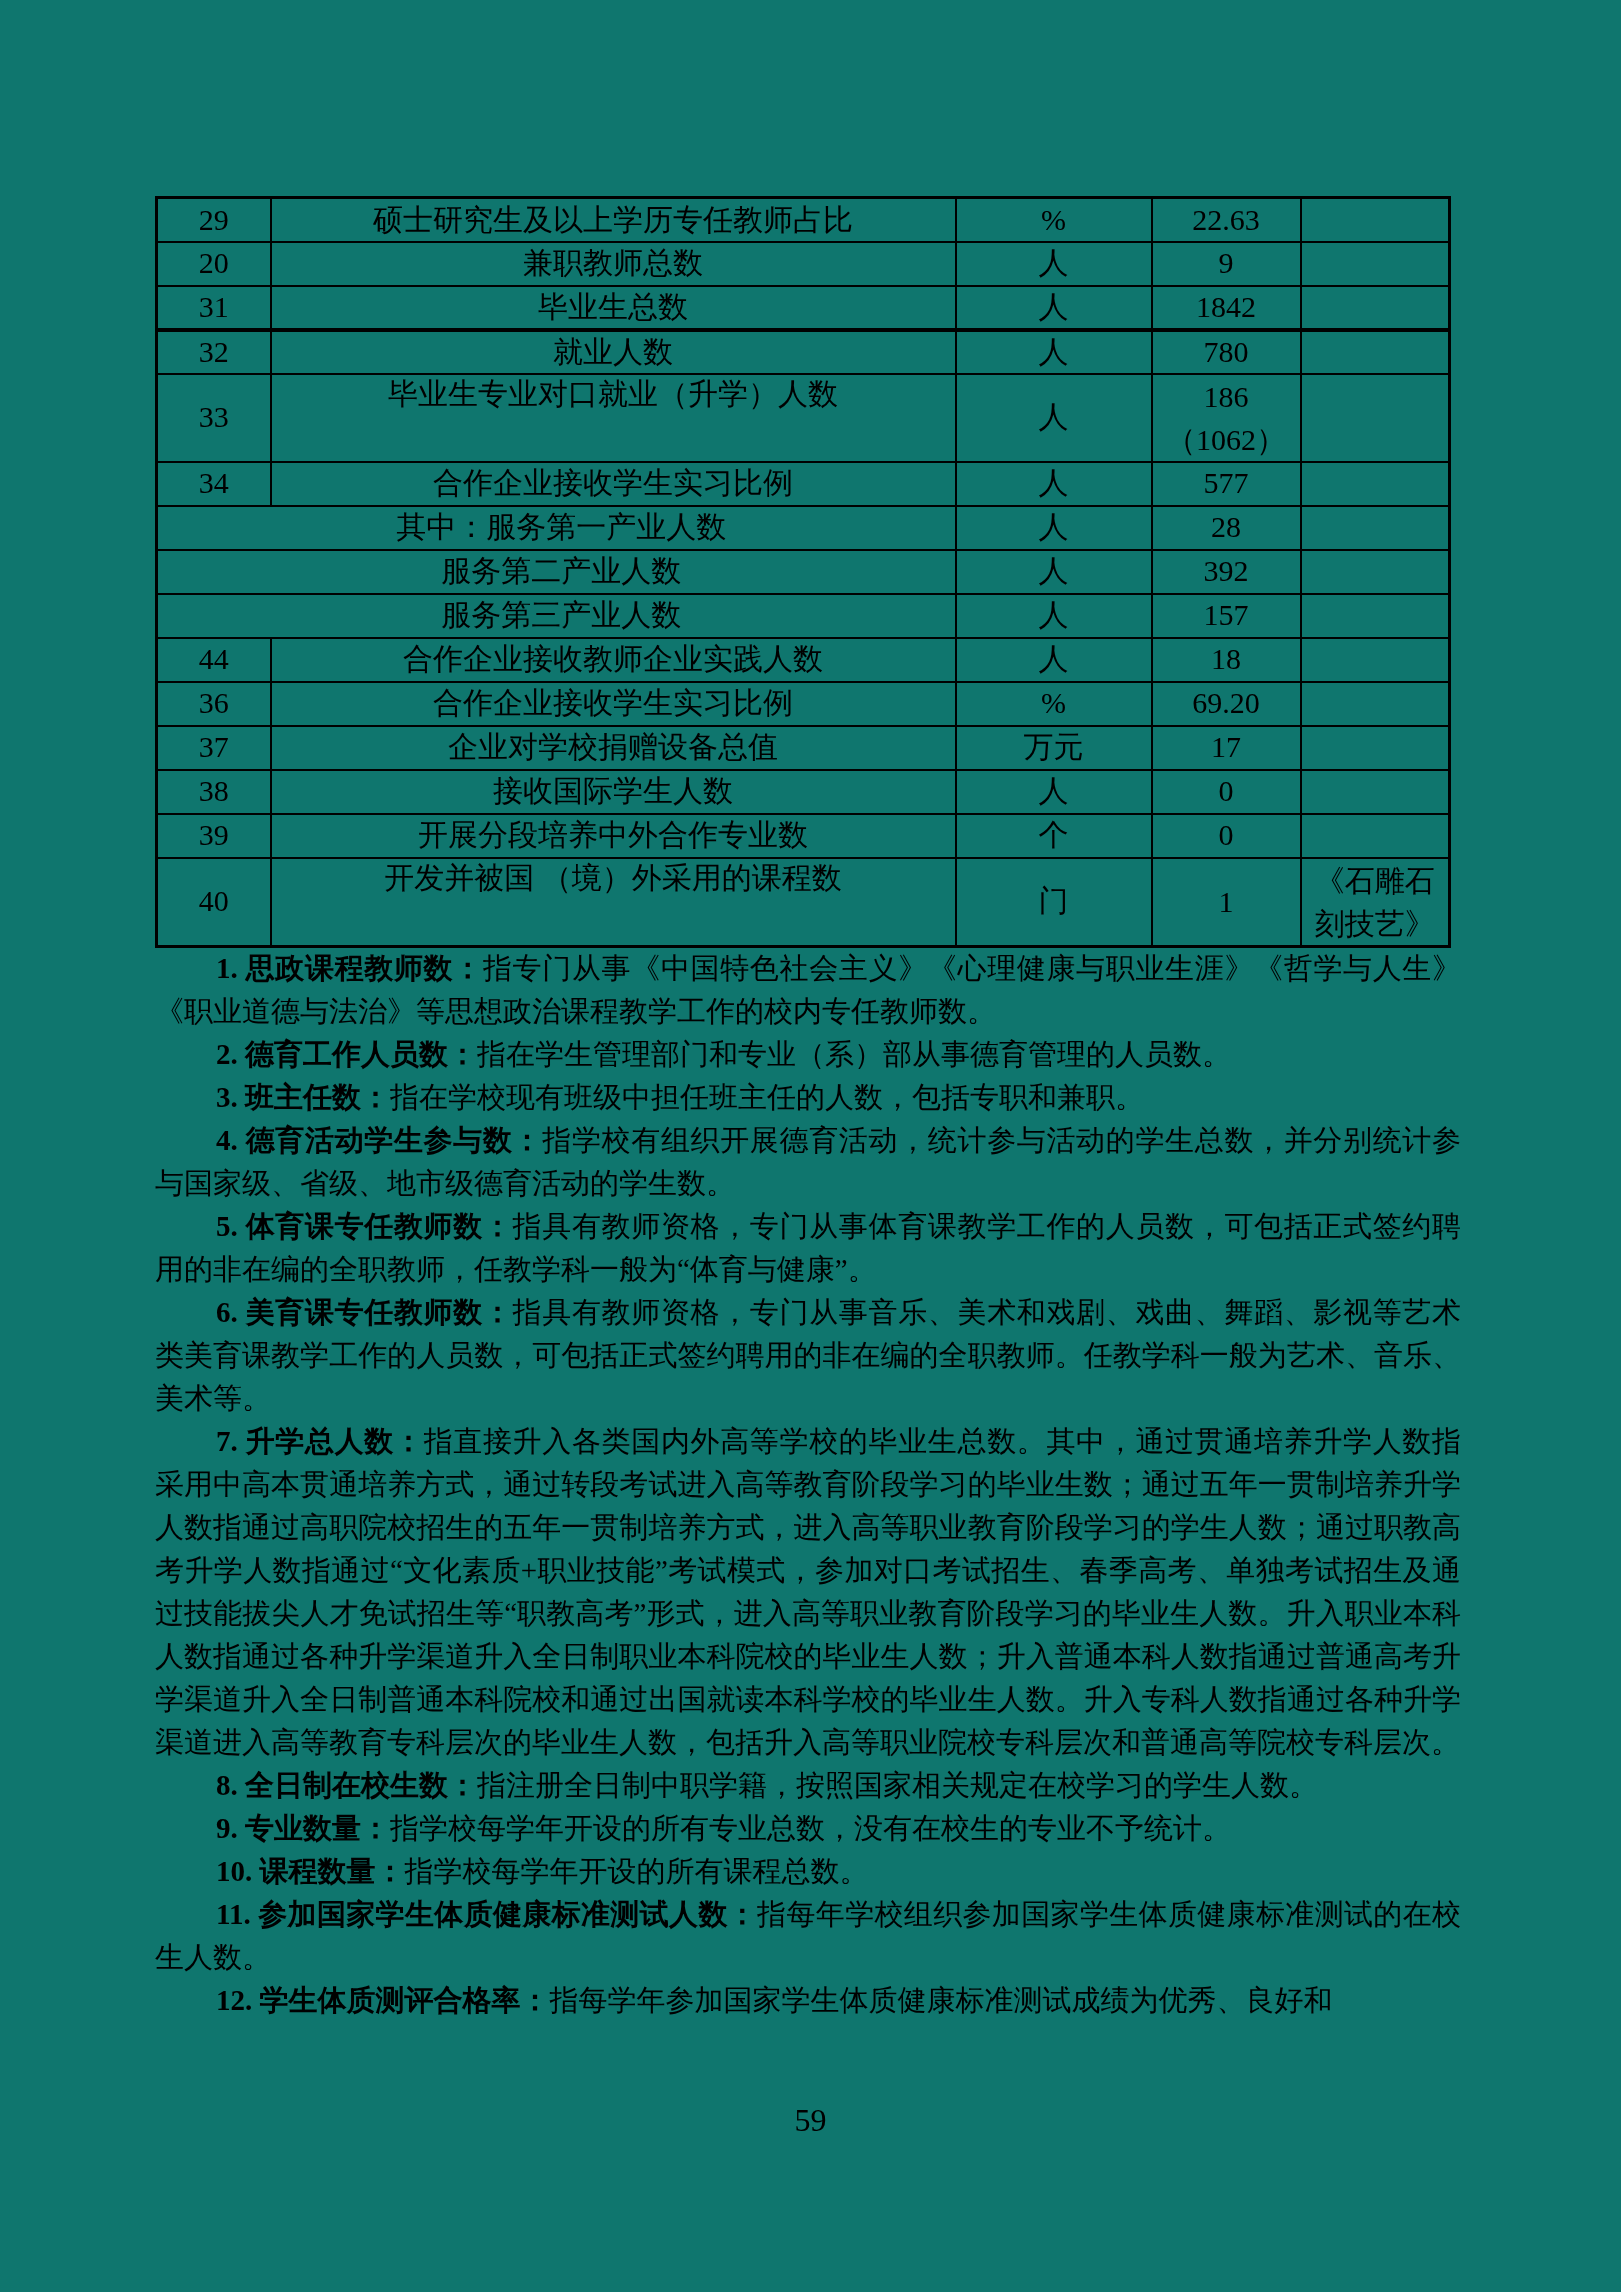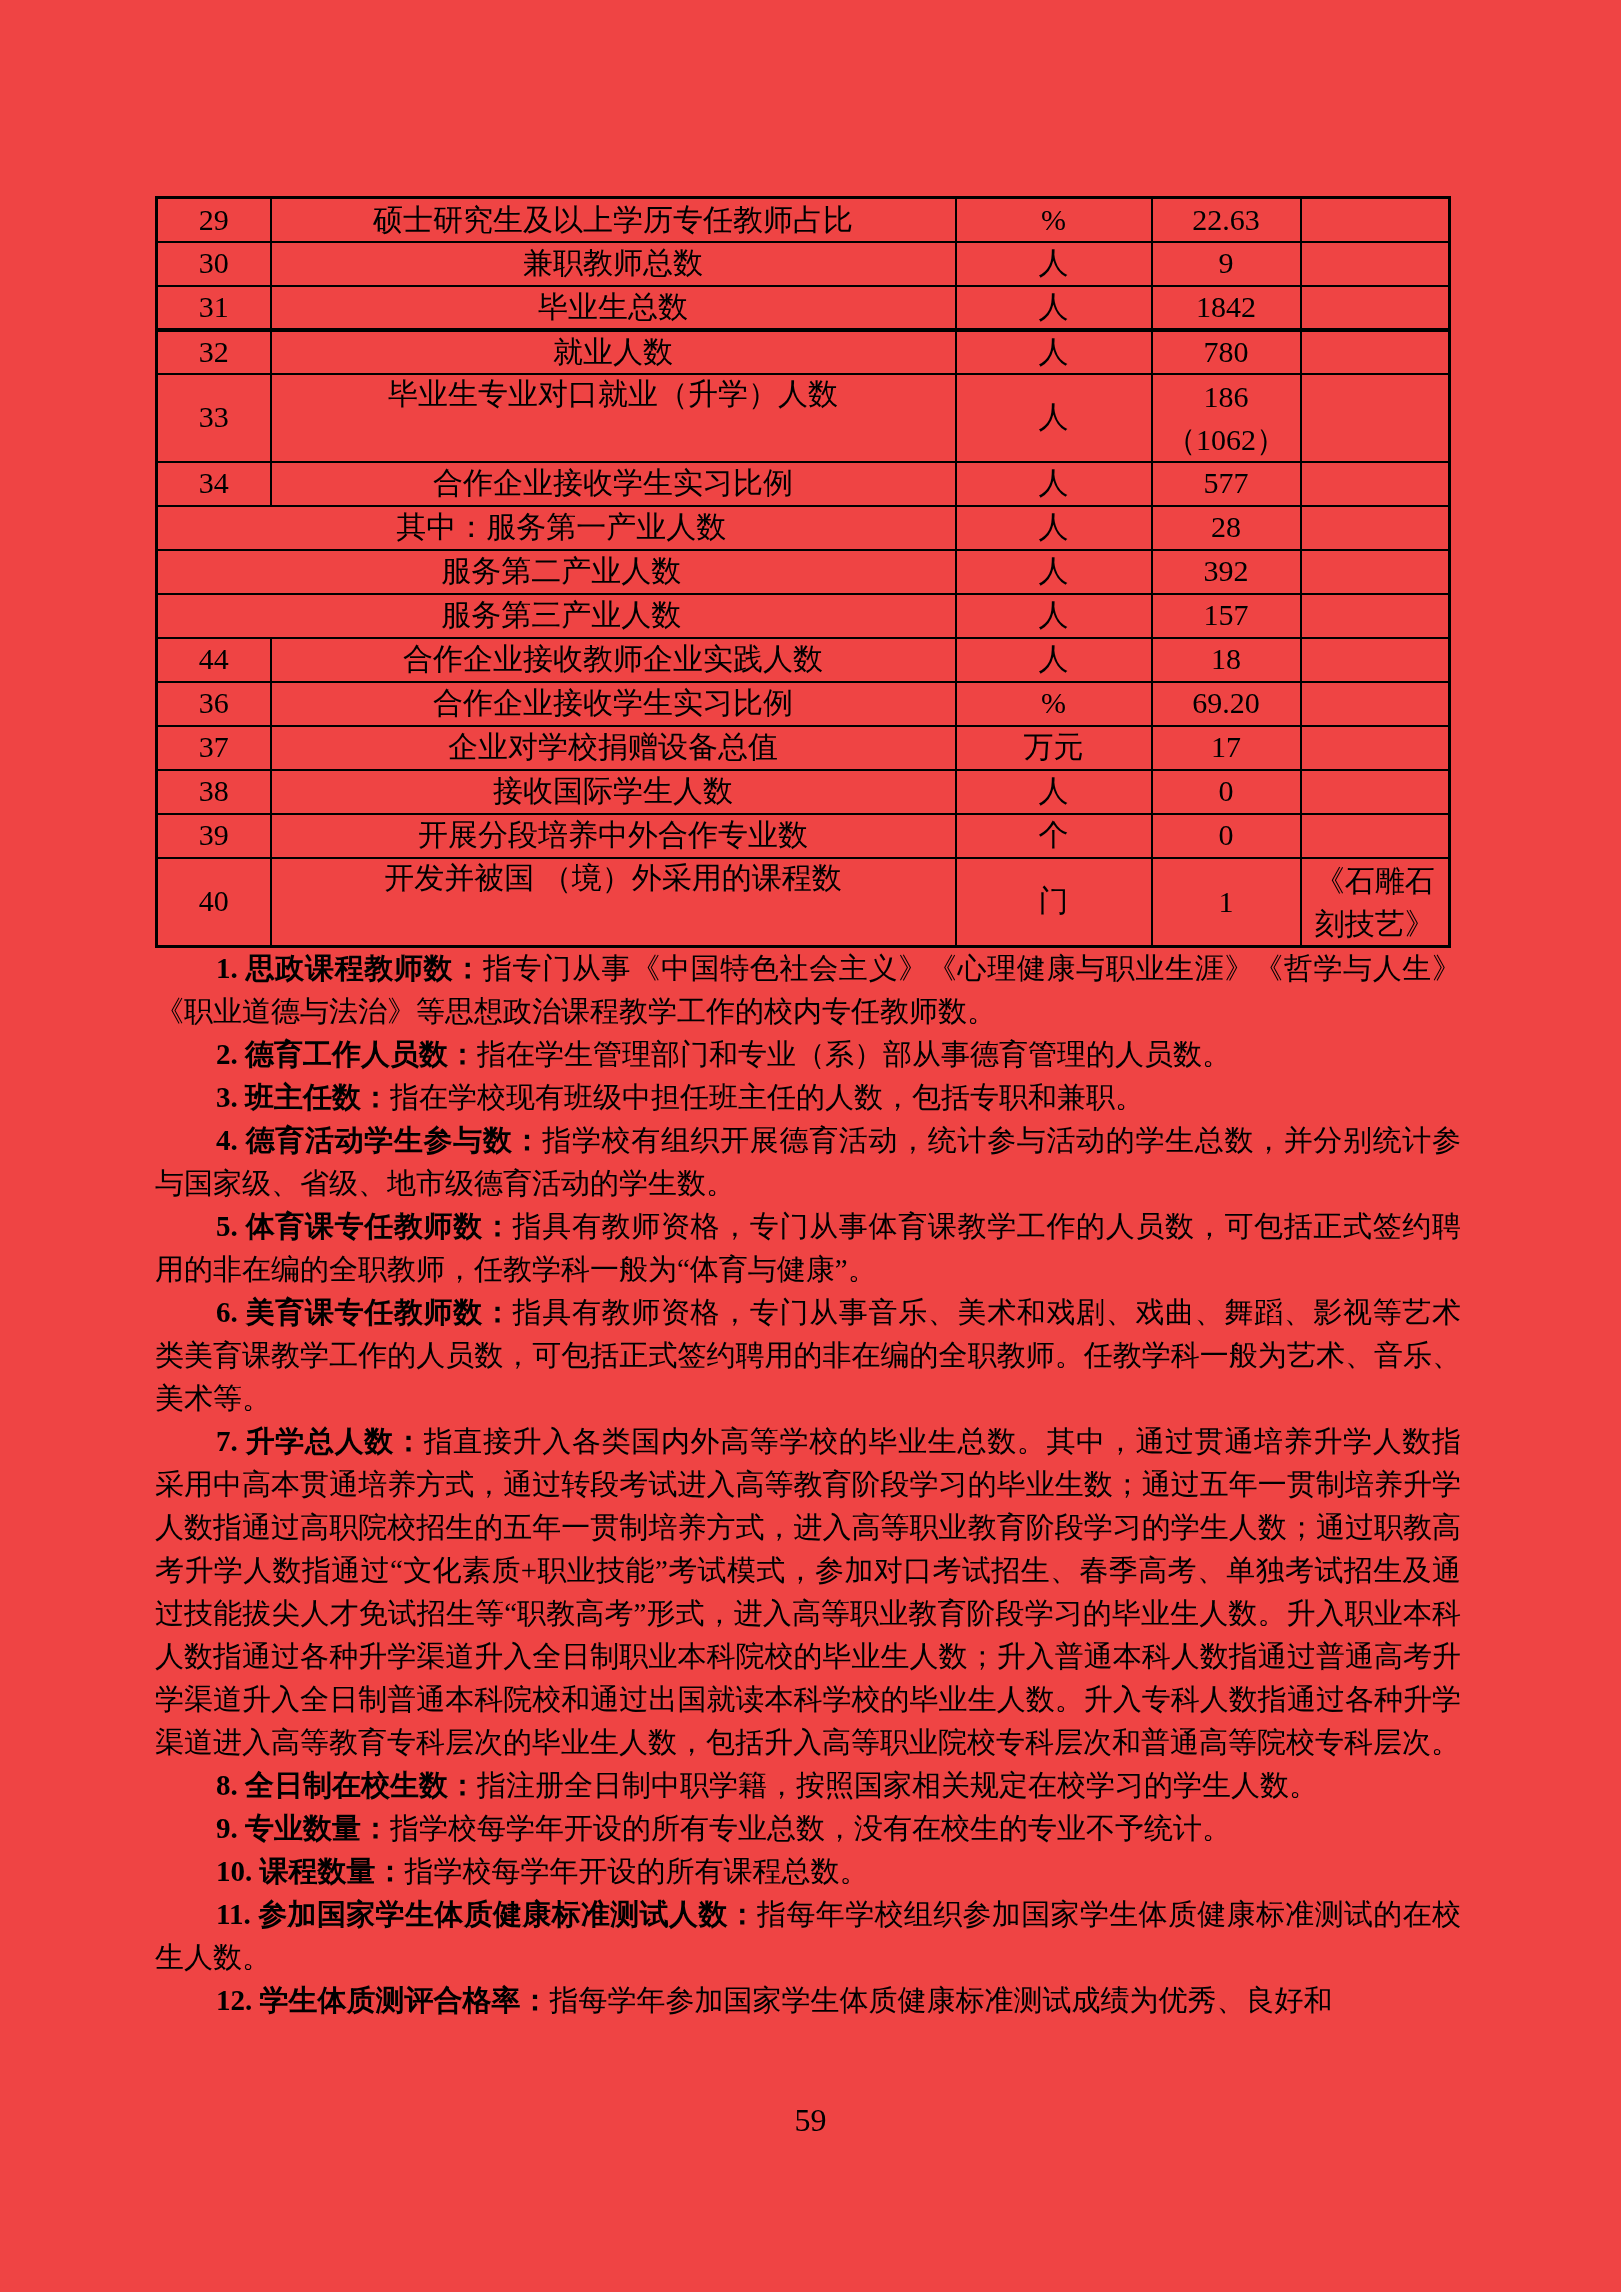--- a/index.html
+++ b/index.html
@@ -1,20 +1,20 @@
 <!DOCTYPE html>
 <html><head>
 <meta charset="utf-8">
 <style>
   html,body { margin:0; padding:0; background:#888; }
   .page {
     position:relative;
     width:1621px; height:2293px;
     margin:0 auto;
-    background:#ef4444;
+    background:#0f766e;
     color:#000;
     font-family:"Liberation Serif","DejaVu Serif",serif;
   }
   
   .table-wrap { position:absolute; left:155px; top:196px; }
   table.stats {
     border-collapse:collapse;
     table-layout:fixed;
     width:1293px;
     border:3.9px solid #000;
@@ -73,21 +73,21 @@
           <tr class="normal">
             <td class="cell-no">29</td>
             <td class="cell-indicator">硕士研究生及以上学历专任教师占比</td>
             <td class="cell-unit">%</td>
             <td class="cell-value">
               <div>22.63</div>
             </td>
             <td class="cell-note"></td>
           </tr>
           <tr class="normal">
-            <td class="cell-no">30</td>
+            <td class="cell-no">20</td>
             <td class="cell-indicator">兼职教师总数</td>
             <td class="cell-unit">人</td>
             <td class="cell-value">
               <div>9</div>
             </td>
             <td class="cell-note"></td>
           </tr>
           <tr class="normal thick-below">
             <td class="cell-no">31</td>
             <td class="cell-indicator">毕业生总数</td>

